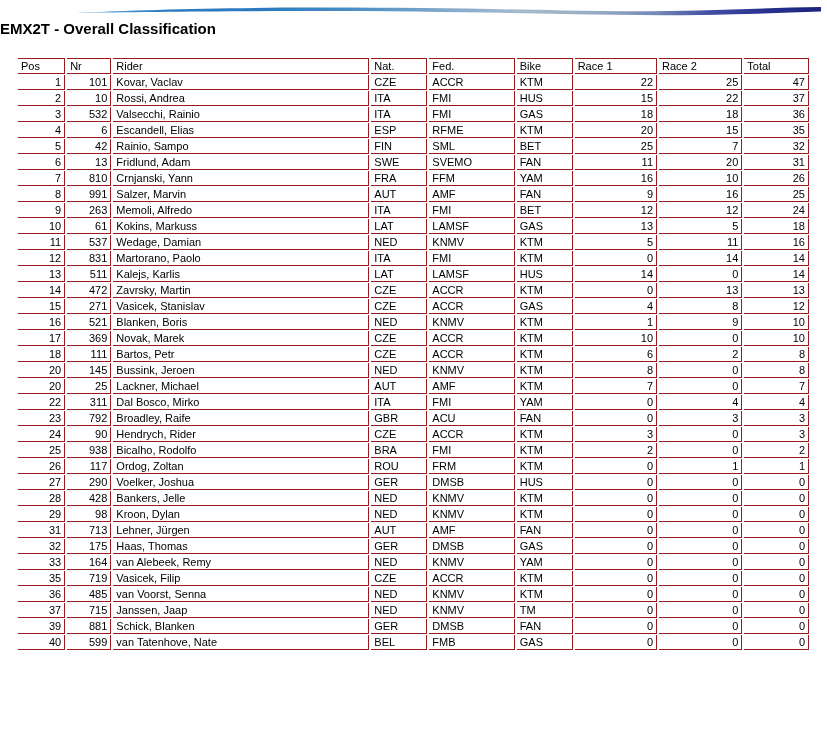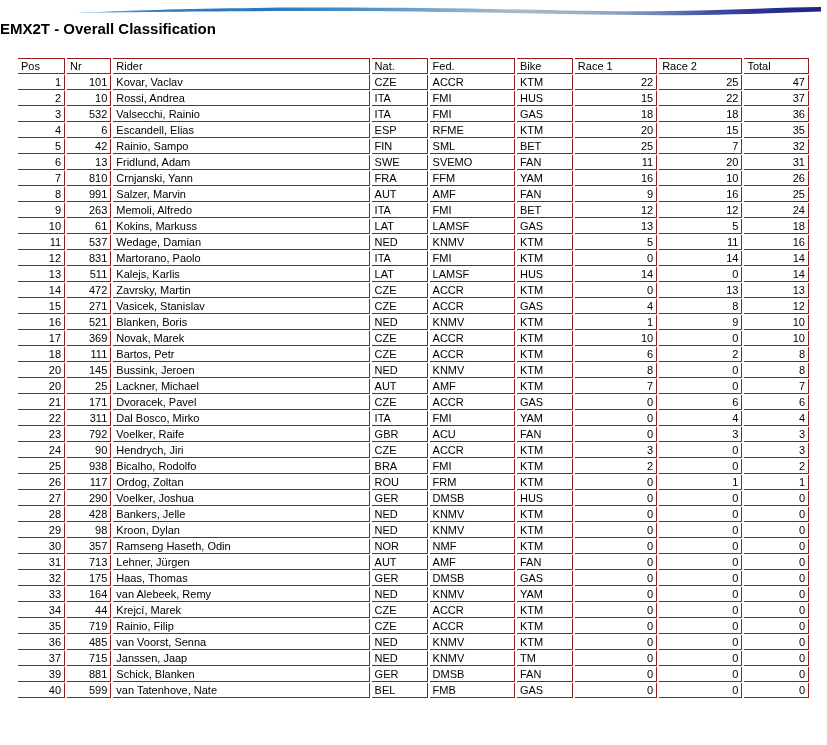--- a/index.html
+++ b/index.html
@@ -346,56 +346,45 @@
           <td class="al-right">25</td>
           <td class="al-left">Lackner, Michael</td>
           <td class="al-left">AUT</td>
           <td class="al-left">AMF</td>
           <td class="al-left">KTM</td>
           <td class="al-right">7</td>
           <td class="al-right">0</td>
           <td class="al-right">7</td>
         </tr>
         <tr>
-          <td class="al-right">21</td>
-          <td class="al-right">171</td>
-          <td class="al-left">Dvoracek, Pavel</td>
-          <td class="al-left">CZE</td>
-          <td class="al-left">ACCR</td>
-          <td class="al-left">GAS</td>
-          <td class="al-right">0</td>
-          <td class="al-right">6</td>
-          <td class="al-right">6</td>
-        </tr>
-        <tr>
           <td class="al-right">22</td>
           <td class="al-right">311</td>
           <td class="al-left">Dal Bosco, Mirko</td>
           <td class="al-left">ITA</td>
           <td class="al-left">FMI</td>
           <td class="al-left">YAM</td>
           <td class="al-right">0</td>
           <td class="al-right">4</td>
           <td class="al-right">4</td>
         </tr>
         <tr>
           <td class="al-right">23</td>
           <td class="al-right">792</td>
-          <td class="al-left">Voelker, Raife</td>
+          <td class="al-left">Broadley, Raife</td>
           <td class="al-left">GBR</td>
           <td class="al-left">ACU</td>
           <td class="al-left">FAN</td>
           <td class="al-right">0</td>
           <td class="al-right">3</td>
           <td class="al-right">3</td>
         </tr>
         <tr>
           <td class="al-right">24</td>
           <td class="al-right">90</td>
-          <td class="al-left">Hendrych, Jiri</td>
+          <td class="al-left">Hendrych, Rider</td>
           <td class="al-left">CZE</td>
           <td class="al-left">ACCR</td>
           <td class="al-left">KTM</td>
           <td class="al-right">3</td>
           <td class="al-right">0</td>
           <td class="al-right">3</td>
         </tr>
         <tr>
           <td class="al-right">25</td>
           <td class="al-right">938</td>
@@ -445,31 +434,20 @@
           <td class="al-right">98</td>
           <td class="al-left">Kroon, Dylan</td>
           <td class="al-left">NED</td>
           <td class="al-left">KNMV</td>
           <td class="al-left">KTM</td>
           <td class="al-right">0</td>
           <td class="al-right">0</td>
           <td class="al-right">0</td>
         </tr>
         <tr>
-          <td class="al-right">30</td>
-          <td class="al-right">357</td>
-          <td class="al-left">Ramseng Haseth, Odin</td>
-          <td class="al-left">NOR</td>
-          <td class="al-left">NMF</td>
-          <td class="al-left">KTM</td>
-          <td class="al-right">0</td>
-          <td class="al-right">0</td>
-          <td class="al-right">0</td>
-        </tr>
-        <tr>
           <td class="al-right">31</td>
           <td class="al-right">713</td>
           <td class="al-left">Lehner, Jürgen</td>
           <td class="al-left">AUT</td>
           <td class="al-left">AMF</td>
           <td class="al-left">FAN</td>
           <td class="al-right">0</td>
           <td class="al-right">0</td>
           <td class="al-right">0</td>
         </tr>
@@ -489,34 +467,23 @@
           <td class="al-right">164</td>
           <td class="al-left">van Alebeek, Remy</td>
           <td class="al-left">NED</td>
           <td class="al-left">KNMV</td>
           <td class="al-left">YAM</td>
           <td class="al-right">0</td>
           <td class="al-right">0</td>
           <td class="al-right">0</td>
         </tr>
         <tr>
-          <td class="al-right">34</td>
-          <td class="al-right">44</td>
-          <td class="al-left">Krejcí, Marek</td>
-          <td class="al-left">CZE</td>
-          <td class="al-left">ACCR</td>
-          <td class="al-left">KTM</td>
-          <td class="al-right">0</td>
-          <td class="al-right">0</td>
-          <td class="al-right">0</td>
-        </tr>
-        <tr>
           <td class="al-right">35</td>
           <td class="al-right">719</td>
-          <td class="al-left">Rainio, Filip</td>
+          <td class="al-left">Vasicek, Filip</td>
           <td class="al-left">CZE</td>
           <td class="al-left">ACCR</td>
           <td class="al-left">KTM</td>
           <td class="al-right">0</td>
           <td class="al-right">0</td>
           <td class="al-right">0</td>
         </tr>
         <tr>
           <td class="al-right">36</td>
           <td class="al-right">485</td>

